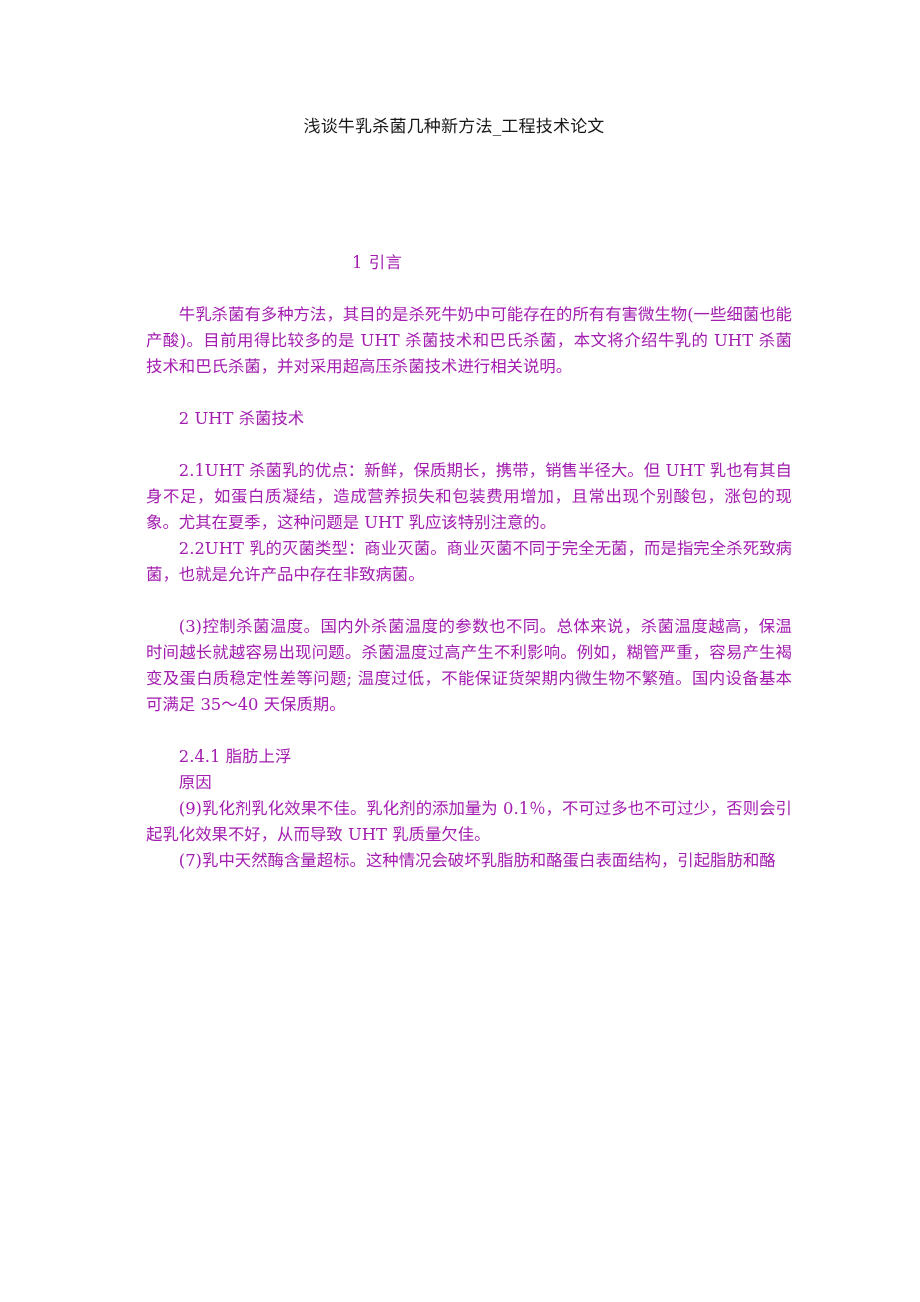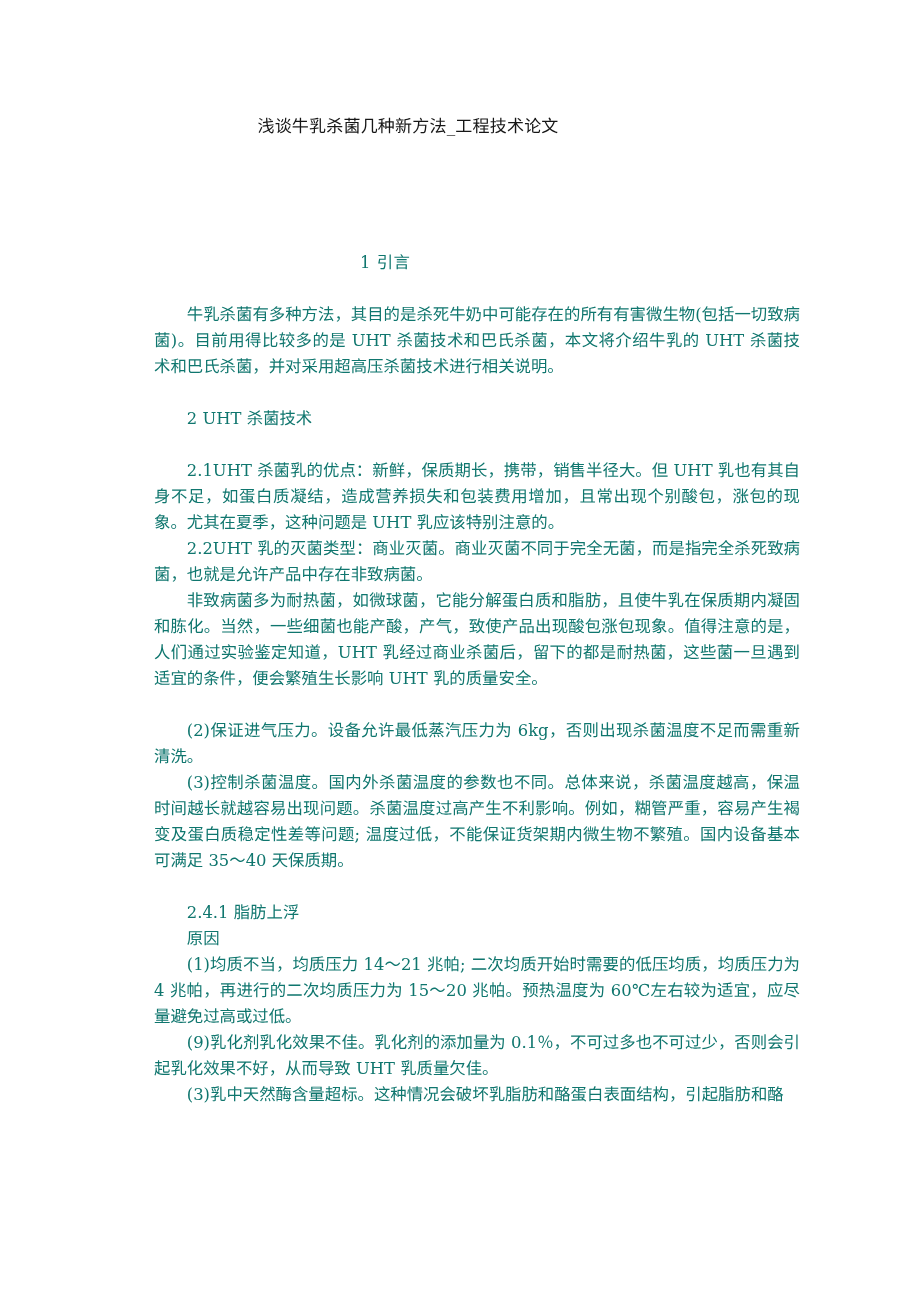--- a/index.html
+++ b/index.html
@@ -30,33 +30,34 @@
     position: absolute;
     top: 104px;
     left: 0;
     width: 816px;
     text-align: center;
     font-size: 17px;
     line-height: 22px;
     letter-spacing: 0.2px;
     font-weight: normal;
     color: #161616;
+    padding-left: 46px;
   }
 
   
   .body-col {
     position: absolute;
     top: 250px;
-    left: 154px;
+    left: 146px;
     width: 646px;
     font-size: 16.4px;
     line-height: 26px;
     text-align: justify;
     text-justify: inter-ideograph;
-    color: #0f766e;
+    color: #a21caf;
   }
 
   .sec-head {
     margin: 0;
     padding: 0;
     font-size: 16.4px;
     line-height: 26px;
     font-weight: normal;
     text-indent: 2em;
     text-align: left;
@@ -86,49 +87,46 @@
 <div class="page">
 
   <h1 class="doc-title">浅谈牛乳杀菌几种新方法_工程技术论文</h1>
 
   <div class="body-col">
 
     <div class="sec-head sec-head-major">1    引言</div>
 
     <div class="gap-md"></div>
 
-    <p class="para">牛乳杀菌有多种方法，其目的是杀死牛奶中可能存在的所有有害微生物(包括一切致病菌)。目前用得比较多的是 UHT 杀菌技术和巴氏杀菌，本文将介绍牛乳的 UHT 杀菌技术和巴氏杀菌，并对采用超高压杀菌技术进行相关说明。</p>
+    <p class="para">牛乳杀菌有多种方法，其目的是杀死牛奶中可能存在的所有有害微生物(一些细菌也能产酸)。目前用得比较多的是 UHT 杀菌技术和巴氏杀菌，本文将介绍牛乳的 UHT 杀菌技术和巴氏杀菌，并对采用超高压杀菌技术进行相关说明。</p>
 
     <div class="gap-md"></div>
 
     <div class="sec-head sec-head-major-2">2    UHT 杀菌技术</div>
 
     <div class="gap-md"></div>
 
     <p class="para">2.1UHT 杀菌乳的优点：新鲜，保质期长，携带，销售半径大。但 UHT 乳也有其自身不足，如蛋白质凝结，造成营养损失和包装费用增加，且常出现个别酸包，涨包的现象。尤其在夏季，这种问题是 UHT 乳应该特别注意的。</p>
 
     <p class="para">2.2UHT 乳的灭菌类型：商业灭菌。商业灭菌不同于完全无菌，而是指完全杀死致病菌，也就是允许产品中存在非致病菌。</p>
 
-    <p class="para">非致病菌多为耐热菌，如微球菌，它能分解蛋白质和脂肪，且使牛乳在保质期内凝固和胨化。当然，一些细菌也能产酸，产气，致使产品出现酸包涨包现象。值得注意的是，人们通过实验鉴定知道，UHT 乳经过商业杀菌后，留下的都是耐热菌，这些菌一旦遇到适宜的条件，便会繁殖生长影响 UHT 乳的质量安全。</p>
 
     <div class="gap-md"></div>
 
 
 
-    <p class="para">(2)保证进气压力。设备允许最低蒸汽压力为 6kg，否则出现杀菌温度不足而需重新清洗。</p>
 
     <p class="para">(3)控制杀菌温度。国内外杀菌温度的参数也不同。总体来说，杀菌温度越高，保温时间越长就越容易出现问题。杀菌温度过高产生不利影响。例如，糊管严重，容易产生褐变及蛋白质稳定性差等问题; 温度过低，不能保证货架期内微生物不繁殖。国内设备基本可满足 35～40 天保质期。</p>
 
     <div class="gap-md"></div>
 
 
     <p class="para">2.4.1 脂肪上浮</p>
 
     <p class="para">原因</p>
 
-    <p class="para">(1)均质不当，均质压力 14～21 兆帕; 二次均质开始时需要的低压均质，均质压力为 4 兆帕，再进行的二次均质压力为 15～20 兆帕。预热温度为 60℃左右较为适宜，应尽量避免过高或过低。</p>
 
     <p class="para">(9)乳化剂乳化效果不佳。乳化剂的添加量为 0.1％，不可过多也不可过少，否则会引起乳化效果不好，从而导致 UHT 乳质量欠佳。</p>
 
-    <p class="para">(3)乳中天然酶含量超标。这种情况会破坏乳脂肪和酪蛋白表面结构，引起脂肪和酪</p>
+    <p class="para">(7)乳中天然酶含量超标。这种情况会破坏乳脂肪和酪蛋白表面结构，引起脂肪和酪</p>
 
   </div>
 </div>
 
 </body></html>

